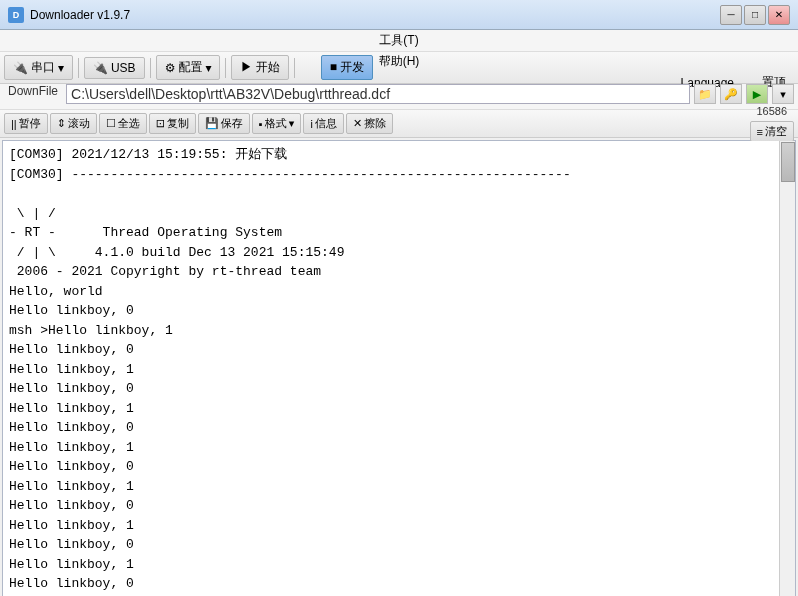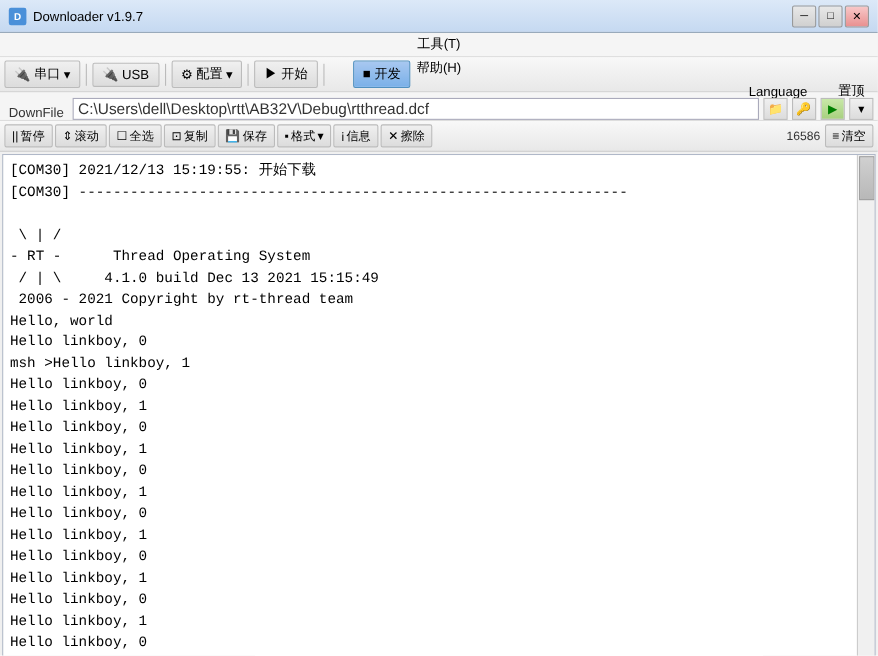--- a/index.html
+++ b/index.html
@@ -118,21 +118,21 @@
       height: 20px;
       background: #bbb;
       margin: 0 3px;
     }
 
     
     .filepath-bar {
       background: #f5f5f5;
       height: 26px;
       display: flex;
-      align-items: flex-end;
+      align-items: flex-start;
       padding: 0 4px;
       border-bottom: 1px solid #ddd;
       gap: 4px;
     }
     .filepath-label {
       font-size: 12px;
       color: #333;
       padding: 0 4px;
     }
     .filepath-input {
@@ -177,20 +177,21 @@
       align-items: center;
       gap: 2px;
       color: #000;
       white-space: nowrap;
     }
     .action-right {
       margin-left: auto;
       display: flex;
       align-items: center;
       gap: 4px;
+      flex-direction: column;
     }
     .line-count {
       font-size: 11px;
       color: #333;
     }
     .clear-btn {
       padding: 2px 6px;
       font-size: 11px;
       background: linear-gradient(to bottom, #f0f0f0, #dcdcdc);
       border: 1px solid #bbb;

